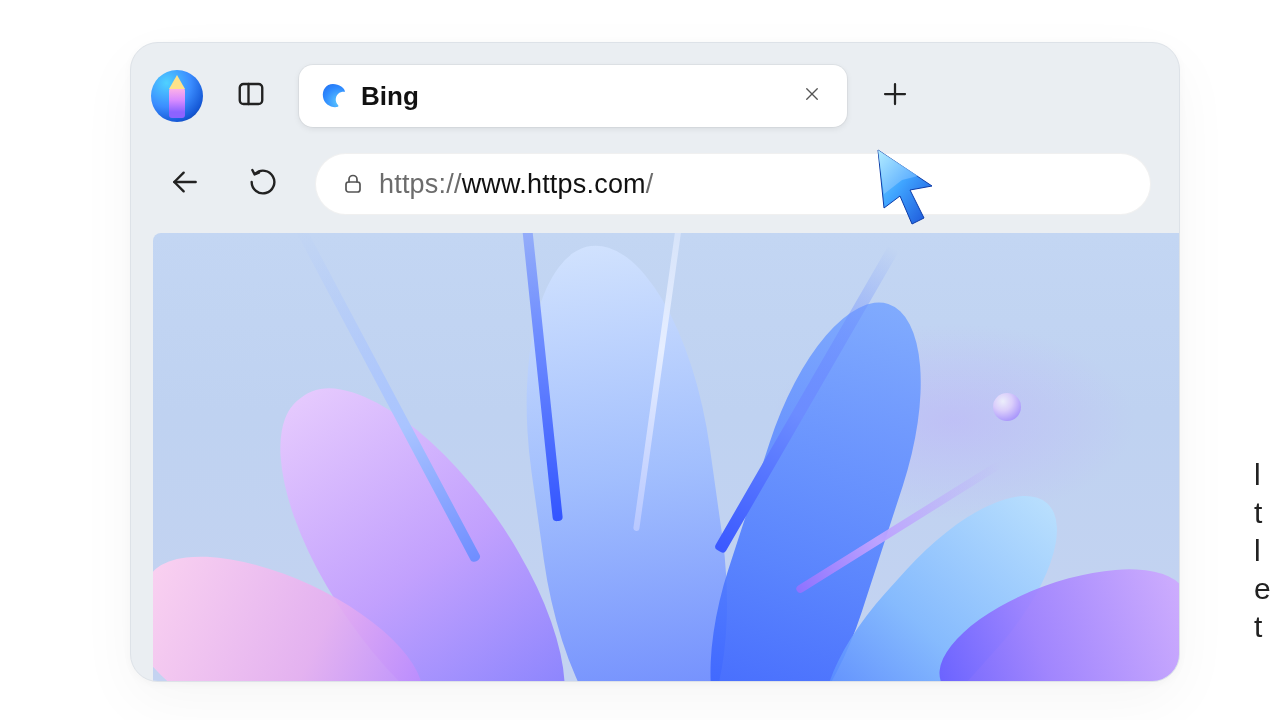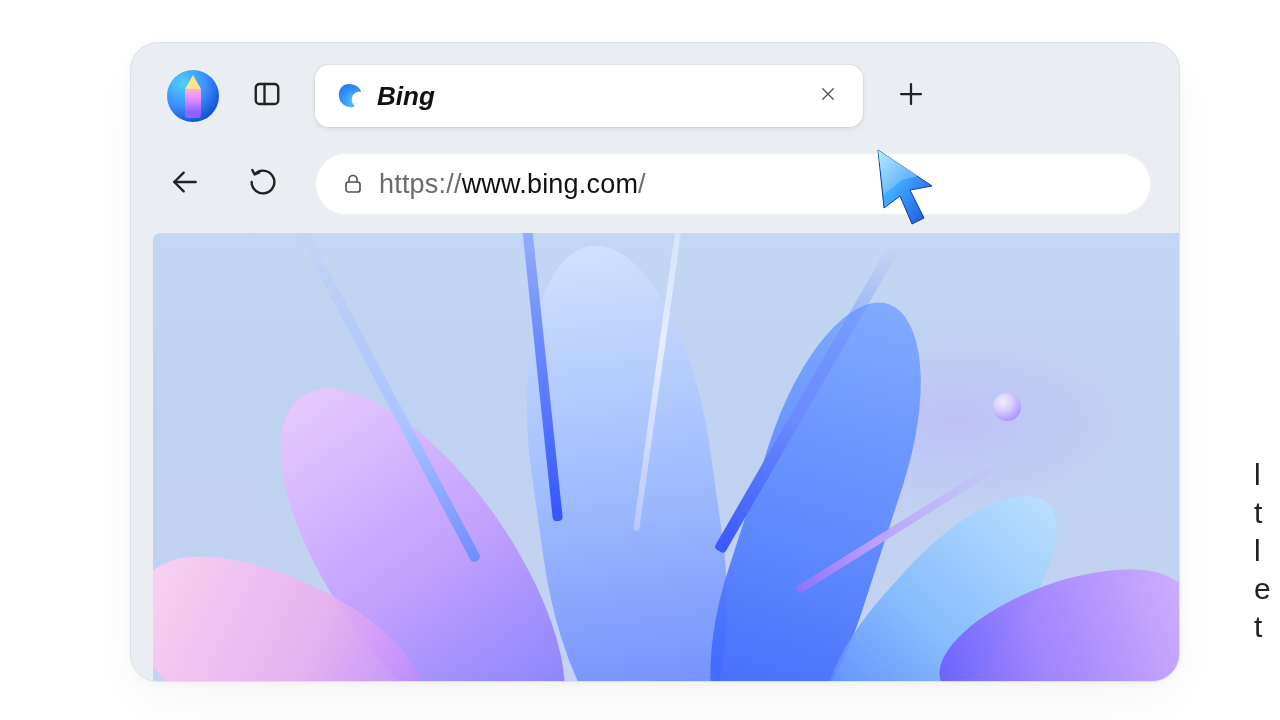--- a/index.html
+++ b/index.html
@@ -21,23 +21,22 @@
     border-radius: 28px;
     box-shadow: 0 20px 60px rgba(0,0,0,0.04), 0 2px 8px rgba(0,0,0,0.03);
     overflow: hidden;
   }
 
   
   .tab-strip {
     display: flex;
     align-items: center;
     height: 106px;
-    padding: 0 36px;
+    padding: 0 20px;
     gap: 22px;
-    font-style: italic;
   }
   .profile-avatar {
     width: 52px; height: 52px;
     border-radius: 50%;
     background: radial-gradient(circle at 30% 25%, #4fd1ff 0%, #3b8dff 45%, #1558d6 75%, #0c2e6a 100%);
     position: relative;
     flex-shrink: 0;
     cursor: pointer;
     overflow: hidden;
   }
@@ -310,21 +309,21 @@
     </div>
 
     <div class="address-bar">
       <span class="lock-icon" title="View site information">
         <svg viewBox="0 0 24 24" fill="none" stroke="currentColor" stroke-width="1.7" stroke-linejoin="round" stroke-linecap="round">
           <rect x="5" y="10" width="14" height="10" rx="2.5"></rect>
           <path d="M8 10 V7.5 a4 4 0 0 1 8 0 V10"></path>
         </svg>
       </span>
       <span class="url-text">
-        <span class="url-proto">https://</span><span class="url-host">www.bing.com</span><span class="url-path">/</span>
+        <span class="url-proto">https://</span><span class="url-host">www.https.com</span><span class="url-path">/</span>
       </span>
     </div>
 
   </div>
 
   <div class="page">
     <div class="petal a"></div>
     <div class="petal f"></div>
     <div class="petal b"></div>
     <div class="petal c"></div>

